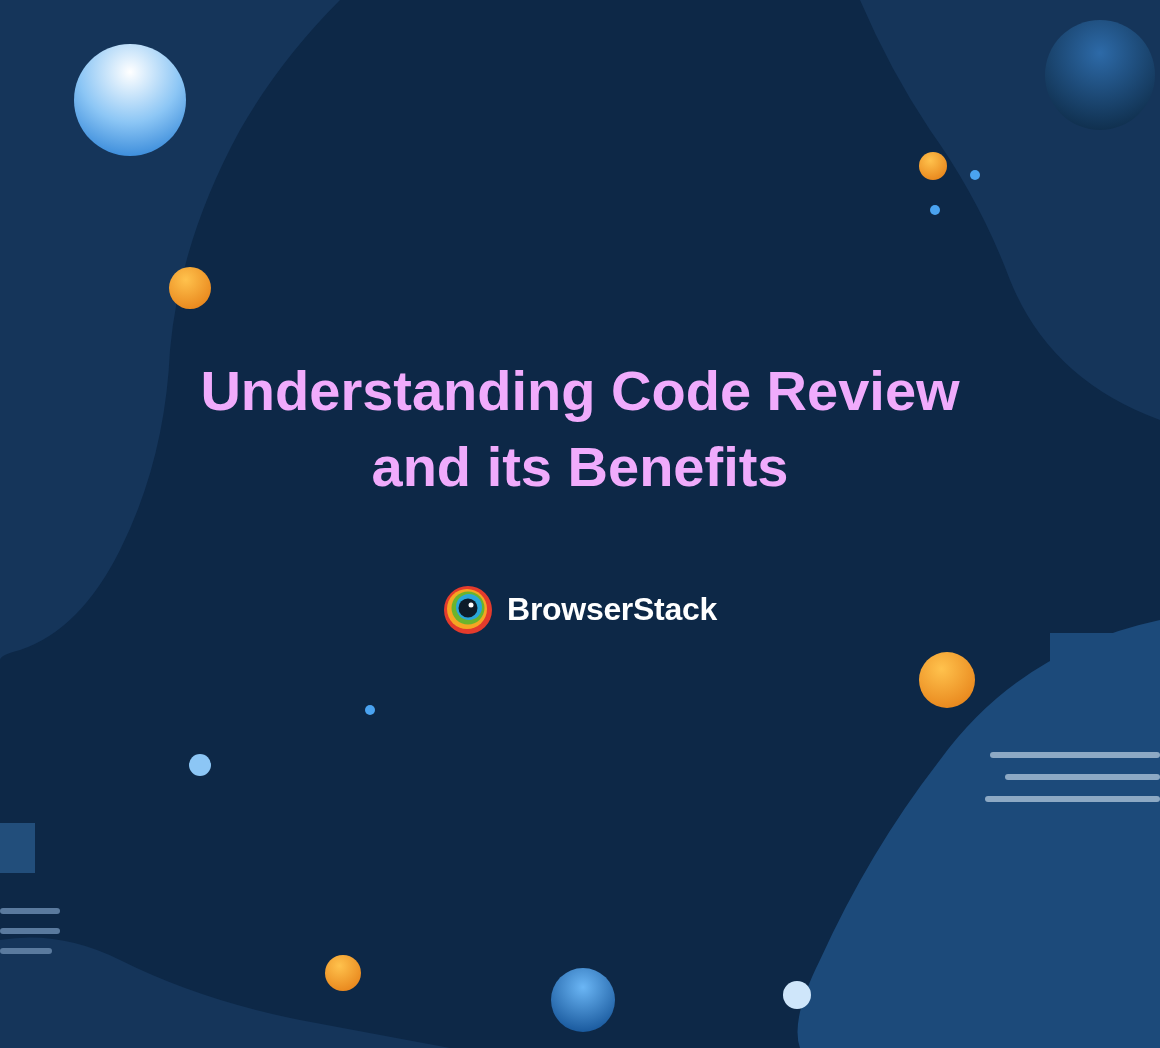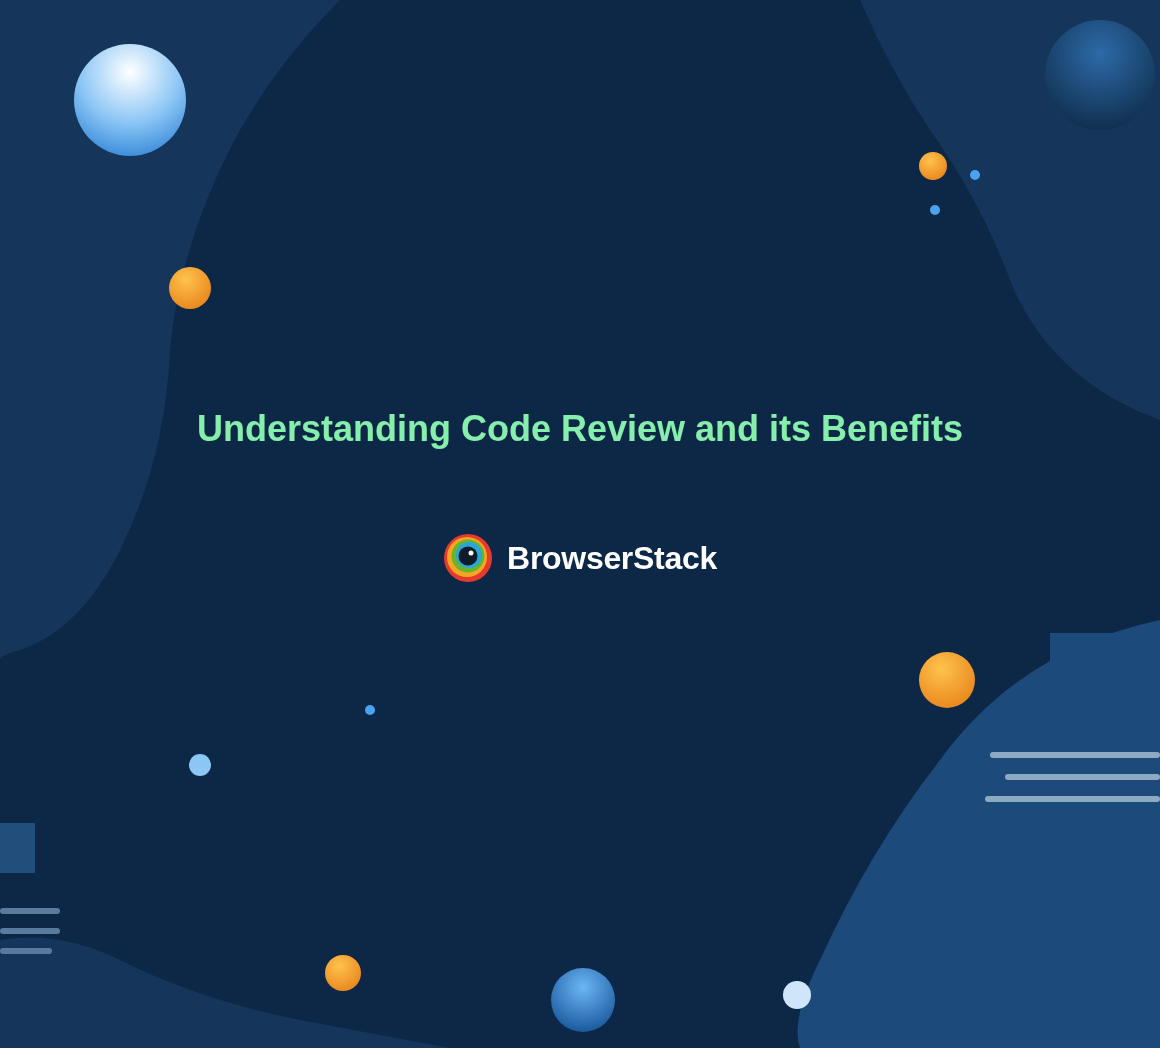--- a/index.html
+++ b/index.html
@@ -7,22 +7,22 @@
   width: 1160px;
   height: 1048px;
   background: #0d2847;
   position: relative;
   overflow: hidden;
   font-family: -apple-system, BlinkMacSystemFont, 'Segoe UI', Helvetica, Arial, sans-serif;
 }
 .bg-svg { position: absolute; top: 0; left: 0; width: 100%; height: 100%; }
 .content { position: absolute; top: 0; left: 0; width: 100%; height: 100%; z-index: 10; display: flex; flex-direction: column; align-items: center; justify-content: center; }
 .title {
-  color: #86efac;
-  font-size: 36px;
+  color: #f0abfc;
+  font-size: 56px;
   font-weight: 700;
   text-align: center;
   line-height: 1.35;
   max-width: 780px;
   margin-top: -60px;
 }
 .brand {
   display: flex;
   align-items: center;
   gap: 14px;

